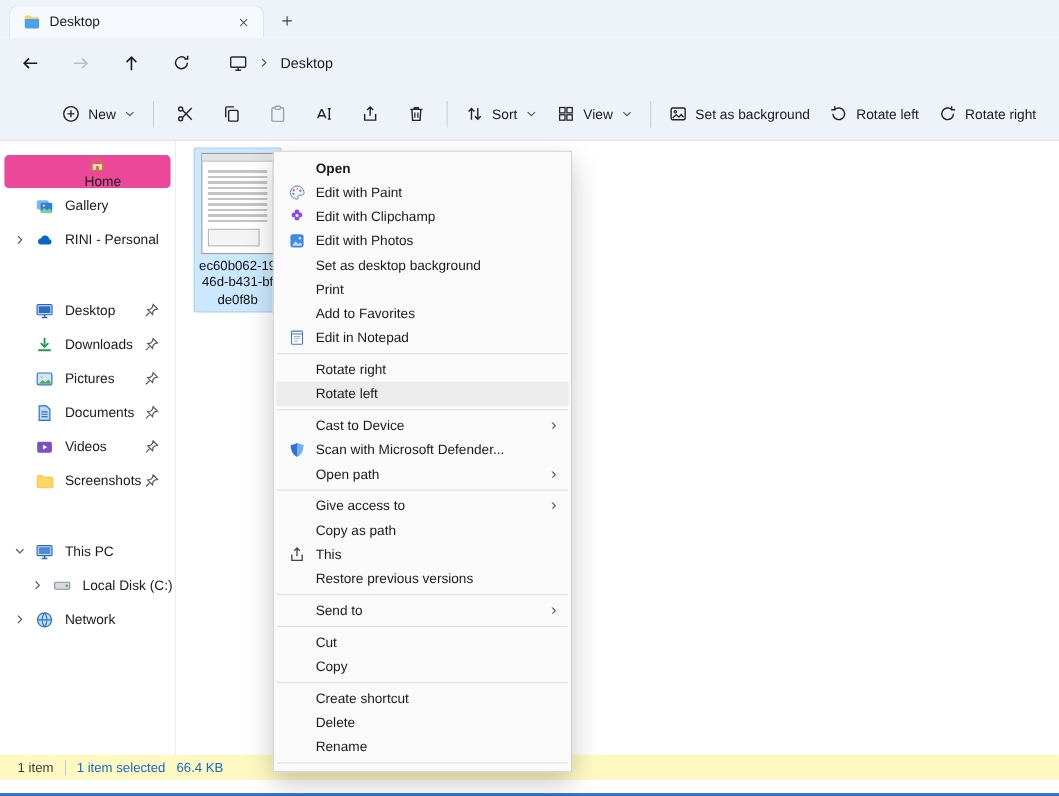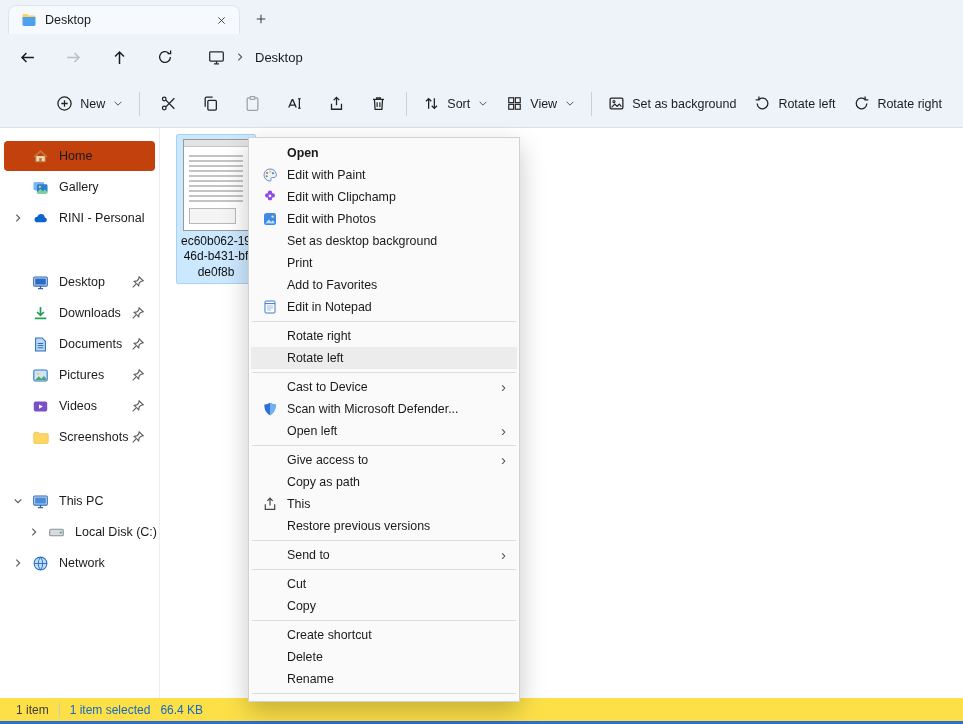--- a/index.html
+++ b/index.html
@@ -26,41 +26,41 @@
   .ibtn { width:42px; height:34px; display:flex; align-items:center; justify-content:center; border-radius:4px; }
   .csep { width:1px; height:24px; background:#ccd0d6; margin:0 7px; flex:none; }
   .chev { margin-left:1px; }
   .disabled { opacity:.38; }
   .cbtn .clabel { font-size:12.5px; }
 
   
   .body { display:flex; height:570px; }
   .sidebar { width:160px; border-right:1px solid #ededf0; padding-top:12px; flex:none; }
   .sitem { position:relative; height:30px; display:flex; align-items:center; margin:1px 4px; padding-left:28px; border-radius:4px; }
-  .sitem.sel { background:#c2410c; }
+  .sitem.sel { background:#ec4899;flex-direction:column; }
   .sicon { width:17px; height:17px; margin-right:10px; flex:none; }
   .sicon svg, .schev svg, .spin svg, .micon svg { width:100%; height:100%; }
   .slabel { font-size:12.5px; white-space:nowrap; }
   .schev { position:absolute; left:9px; top:10px; width:10px; height:10px; }
   .spin { position:absolute; right:10px; top:8px; width:14px; height:14px; }
   .sgap { height:32px; }
   .sitem.child { padding-left:44px; }
   .sitem.child .schev { left:25px; }
 
   .content { flex:1; position:relative; background:#fff; padding:6px 0 0 16px; }
   .file-item { width:80px; background:#cce8ff; border:1px solid #a9d1f7; border-radius:2px; padding:4px 3px 3px; }
   .thumb { width:66px; height:92px; margin:0 auto; background:#fff; border:1px solid #9a9a9a; position:relative; }
   .mini-title { height:7px; background:#e3e3e3; border-bottom:1px solid #c7c7c7; }
   .mini-lines { position:absolute; left:5px; right:5px; top:12px; height:52px;
                 background:repeating-linear-gradient(#fff 0 3px, #c4c4c4 3px 5px); }
   .mini-box { position:absolute; left:5px; right:12px; bottom:6px; height:16px; border:1px solid #b9b9b9; background:#f4f4f4; }
   .file-label { margin-top:3px; text-align:center; font-size:12px; line-height:1.28; color:#0f0f0f; }
 
   
-  .statusbar { position:absolute; left:0; right:0; bottom:3px; height:23px; background:#fde047; display:flex; align-items:center; padding-left:16px; gap:10px; font-size:12px; }
+  .statusbar { position:absolute; left:0; right:0; bottom:15px; height:23px; background:#fef9c3; display:flex; align-items:center; padding-left:16px; gap:10px; font-size:12px; }
   .scount { color:#3c3c3c; }
   .sdiv { width:1px; height:14px; background:#c9c9c9; }
   .ssel, .ssize { color:#1569c7; }
   .accent { position:absolute; left:0; right:0; bottom:0; height:3px; background:#2f6fce; }
 
   
   .menu { position:absolute; left:248px; top:137px; width:272px; background:#fafafa; border:1px solid #d2d2d2;
           border-radius:0; box-shadow:0 10px 24px rgba(0,0,0,.22); padding:4px 2px; z-index:20; }
   .mi { position:relative; height:22px; display:flex; align-items:center; padding:0 12px 0 36px; font-size:12.4px; color:#1a1a1a; }
   .mi.bold { font-weight:bold; }
@@ -322,42 +322,42 @@
           <svg viewBox="0 0 14 14">
               <path d="M8.2 1.8l4 4-2.4.6-1.7 1.7-.4 2.7-4.5-4.5 2.7-.4 1.7-1.7z" fill="none" stroke="#5a5a5a" stroke-width="1.1"></path>
               <path d="M4.9 9.1l-3.2 3.2" stroke="#5a5a5a" stroke-width="1.1"></path>
             </svg>
         </span>
       </div>
 
       <div class="sitem">
         <span class="sicon">
           <svg viewBox="0 0 16 16">
-              <path d="M3.4 1.8h6.2l3 3v9.4H3.4z" fill="#bcd8f2" stroke="#2e6fc0"></path>
-              <path d="M5.4 7h5.2M5.4 9h5.2M5.4 11h5.2" stroke="#2e6fc0" stroke-width="1"></path>
-            </svg>
-        </span>
-        <span class="slabel">Documents</span>
+              <rect x="1.7" y="2.9" width="12.6" height="10.2" rx="1.4" fill="#cfe6f8" stroke="#2f74c4"></rect>
+              <circle cx="5.6" cy="6.3" r="1.1" fill="#f7c64d"></circle>
+              <path d="M3 12.2l3.4-3.4 2.3 2.3 2.5-2.7 2 2.3v1.5z" fill="#53a56b"></path>
+            </svg>
+        </span>
+        <span class="slabel">Pictures</span>
         <span class="spin">
           <svg viewBox="0 0 14 14">
               <path d="M8.2 1.8l4 4-2.4.6-1.7 1.7-.4 2.7-4.5-4.5 2.7-.4 1.7-1.7z" fill="none" stroke="#5a5a5a" stroke-width="1.1"></path>
               <path d="M4.9 9.1l-3.2 3.2" stroke="#5a5a5a" stroke-width="1.1"></path>
             </svg>
         </span>
       </div>
 
       <div class="sitem">
         <span class="sicon">
           <svg viewBox="0 0 16 16">
-              <rect x="1.7" y="2.9" width="12.6" height="10.2" rx="1.4" fill="#cfe6f8" stroke="#2f74c4"></rect>
-              <circle cx="5.6" cy="6.3" r="1.1" fill="#f7c64d"></circle>
-              <path d="M3 12.2l3.4-3.4 2.3 2.3 2.5-2.7 2 2.3v1.5z" fill="#53a56b"></path>
-            </svg>
-        </span>
-        <span class="slabel">Pictures</span>
+              <path d="M3.4 1.8h6.2l3 3v9.4H3.4z" fill="#bcd8f2" stroke="#2e6fc0"></path>
+              <path d="M5.4 7h5.2M5.4 9h5.2M5.4 11h5.2" stroke="#2e6fc0" stroke-width="1"></path>
+            </svg>
+        </span>
+        <span class="slabel">Documents</span>
         <span class="spin">
           <svg viewBox="0 0 14 14">
               <path d="M8.2 1.8l4 4-2.4.6-1.7 1.7-.4 2.7-4.5-4.5 2.7-.4 1.7-1.7z" fill="none" stroke="#5a5a5a" stroke-width="1.1"></path>
               <path d="M4.9 9.1l-3.2 3.2" stroke="#5a5a5a" stroke-width="1.1"></path>
             </svg>
         </span>
       </div>
 
 
       <div class="sitem">
@@ -538,21 +538,21 @@
     <div class="mi">
       <span class="micon">
         <svg viewBox="0 0 16 16">
             <path d="M8 1.8c2 1.2 4 1.8 5.7 1.8 0 5.6-2.2 9-5.7 10.6C4.5 12.6 2.3 9.2 2.3 3.6 4 3.6 6 3 8 1.8z" fill="#2f6fd6"></path>
             <path d="M8 1.8c2 1.2 4 1.8 5.7 1.8 0 5.6-2.2 9-5.7 10.6z" fill="#6fb1f2"></path>
           </svg>
       </span>
       <span>Scan with Microsoft Defender...</span>
     </div>
     <div class="mi">
-      <span>Open left</span>
+      <span>Open path</span>
       <span class="sub">›</span>
     </div>
 
     <div class="msep"></div>
 
     <div class="mi">
       <span>Give access to</span>
       <span class="sub">›</span>
     </div>
     <div class="mi">

